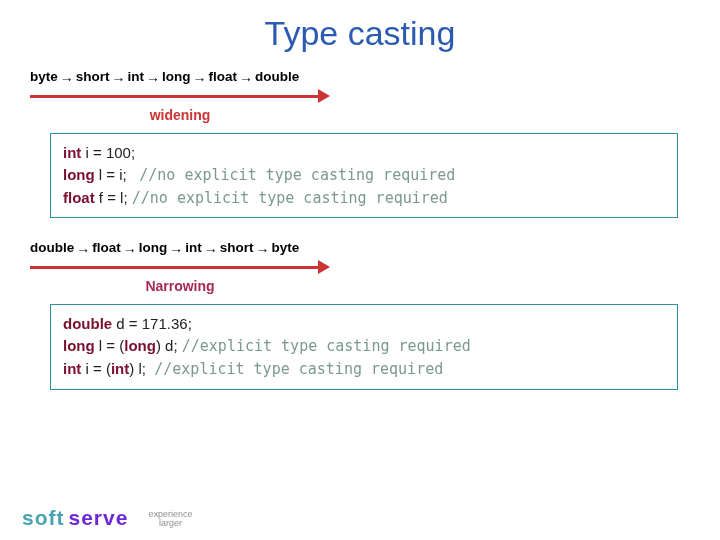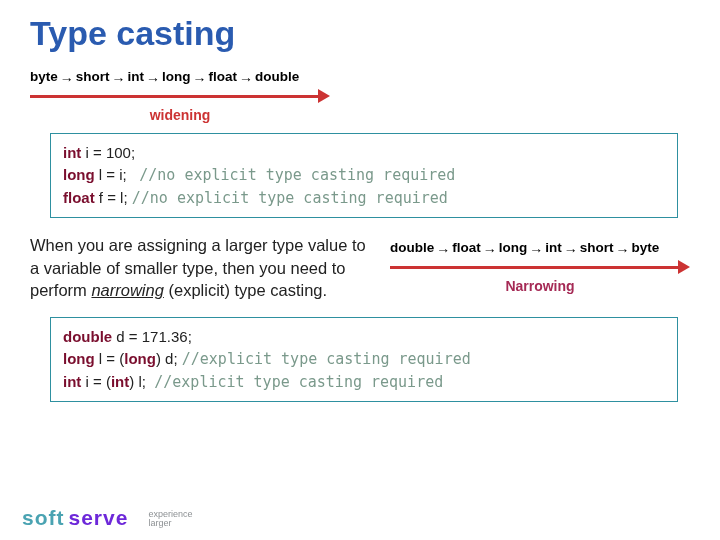--- a/index.html
+++ b/index.html
@@ -10,23 +10,24 @@
     font-family: "Tahoma", Verdana, sans-serif;
     background: #fff;
     color: #222;
     position: relative;
     overflow: hidden;
   }
   .slide { padding: 10px 30px 0 30px; }
   .title {
     color: #2a5bb0;
     font-size: 34px;
-    font-weight: 700;
+    font-weight: 400;
     margin: 4px 0 8px 0;
     font-family: Tahoma, sans-serif;
+    text-align: center;
   }
   .row { display: flex; align-items: flex-start; gap: 18px; }
   .para {
     font-size: 16.5px;
     line-height: 1.35;
     margin: 2px 0 6px 0;
     flex: 1 1 54%;
   }
   .em-i { font-style: italic; text-decoration: underline; }
   .diagram {
@@ -88,20 +89,21 @@
     font-size: 15px;
   }
   .footer-logo {
     position: absolute;
     left: 22px;
     bottom: 10px;
     display: flex;
     align-items: flex-end;
     gap: 4px;
     font-family: Arial, sans-serif;
+    text-align: center;
   }
   .logo-soft { color: #4aa3b2; font-weight: 700; font-size: 21px; letter-spacing: 1px;}
   .logo-serve { color: #6d28d9; font-weight: 700; font-size: 21px; letter-spacing: 1px;}
   .logo-tag { color: #8d9194; font-size: 9px; line-height: 1.0; margin-left: 16px; margin-bottom: 2px;}
 </style>
 </head>
 <body>
 
 <div class="slide">
   <div class="title">Type casting</div>
@@ -127,23 +129,20 @@
         </div>
       <div class="diag-label">widening</div>
     </div>
   </div>
 
   <div class="codebox"><span class="kw">int</span><span> i = 100;</span>
 <span class="kw">long</span><span> l = i;   </span><span class="cm">//no explicit type casting required</span>
 <span class="kw">float</span><span> f = l; </span><span class="cm">//no explicit type casting required</span></div>
 
   <div class="row">
-    <p class="para">
-      <span>When you are assigning a larger type value to a variable of smaller type, then you need to perform </span><span class="em-i">narrowing</span><span> (explicit) type casting.</span>
-    </p>
     <div class="diagram">
       <div class="chain">
         <span>double</span>
           <span class="ch-arrow">→</span>
         <span>float</span>
           <span class="ch-arrow">→</span>
         <span>long</span>
           <span class="ch-arrow">→</span>
         <span>int</span>
           <span class="ch-arrow">→</span>

